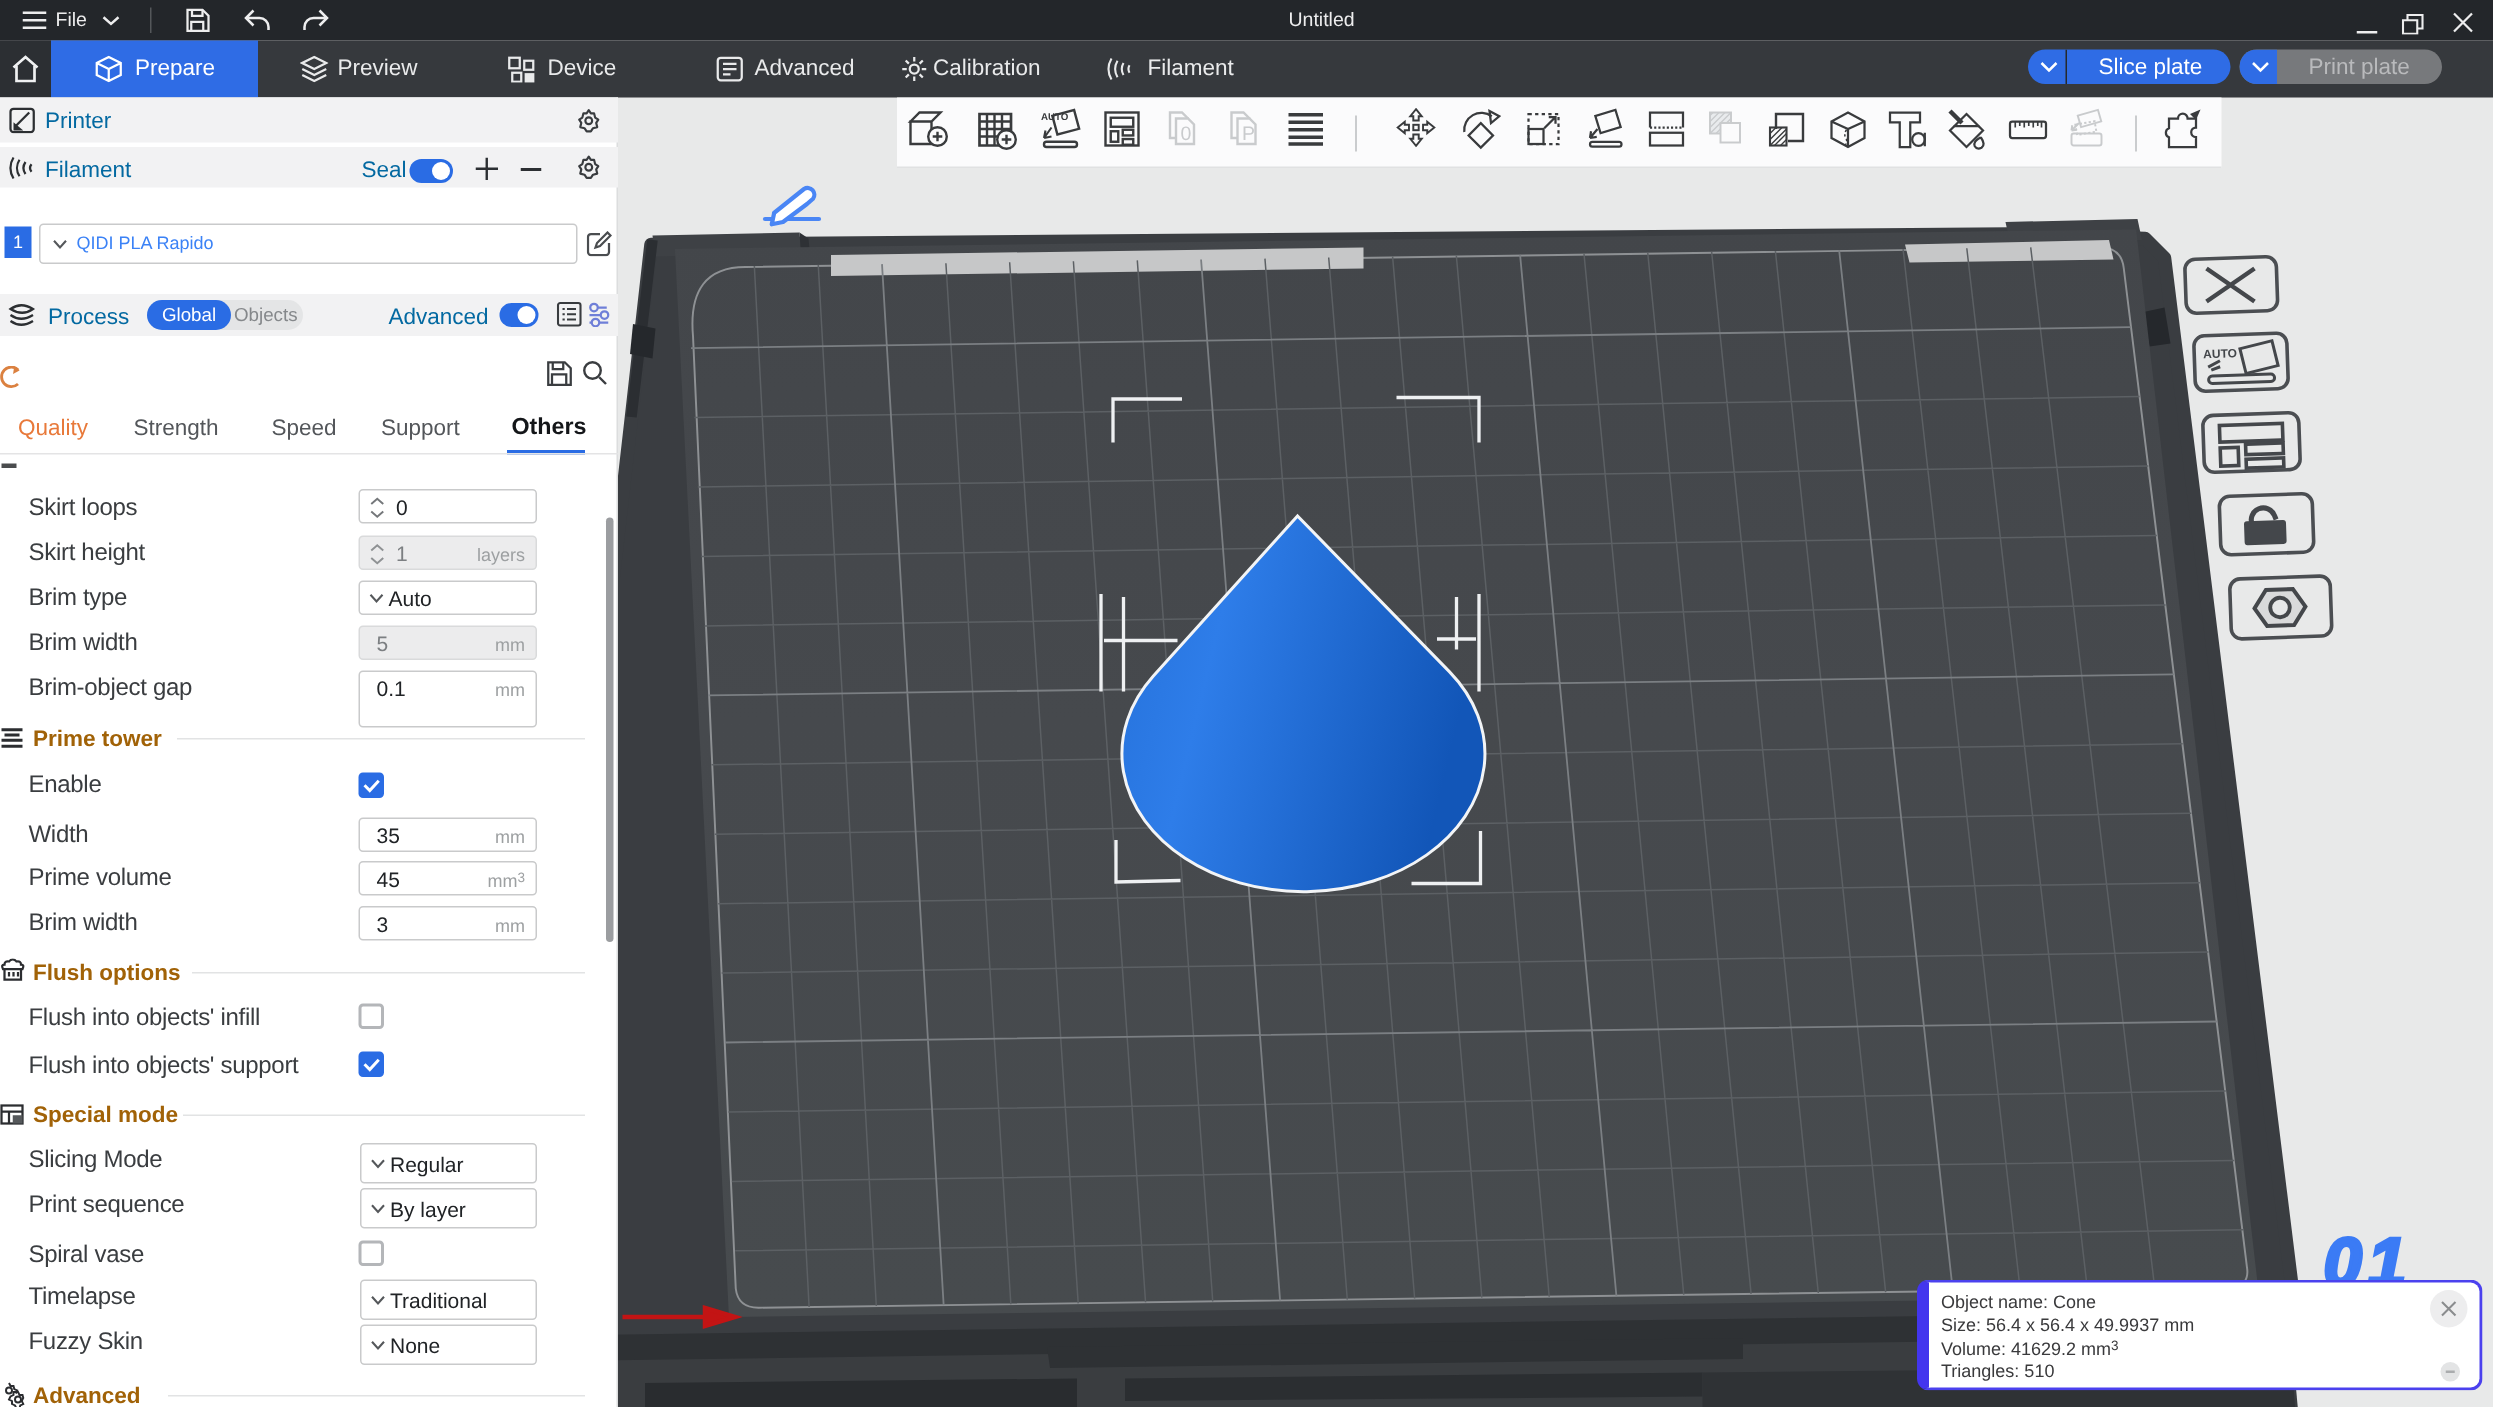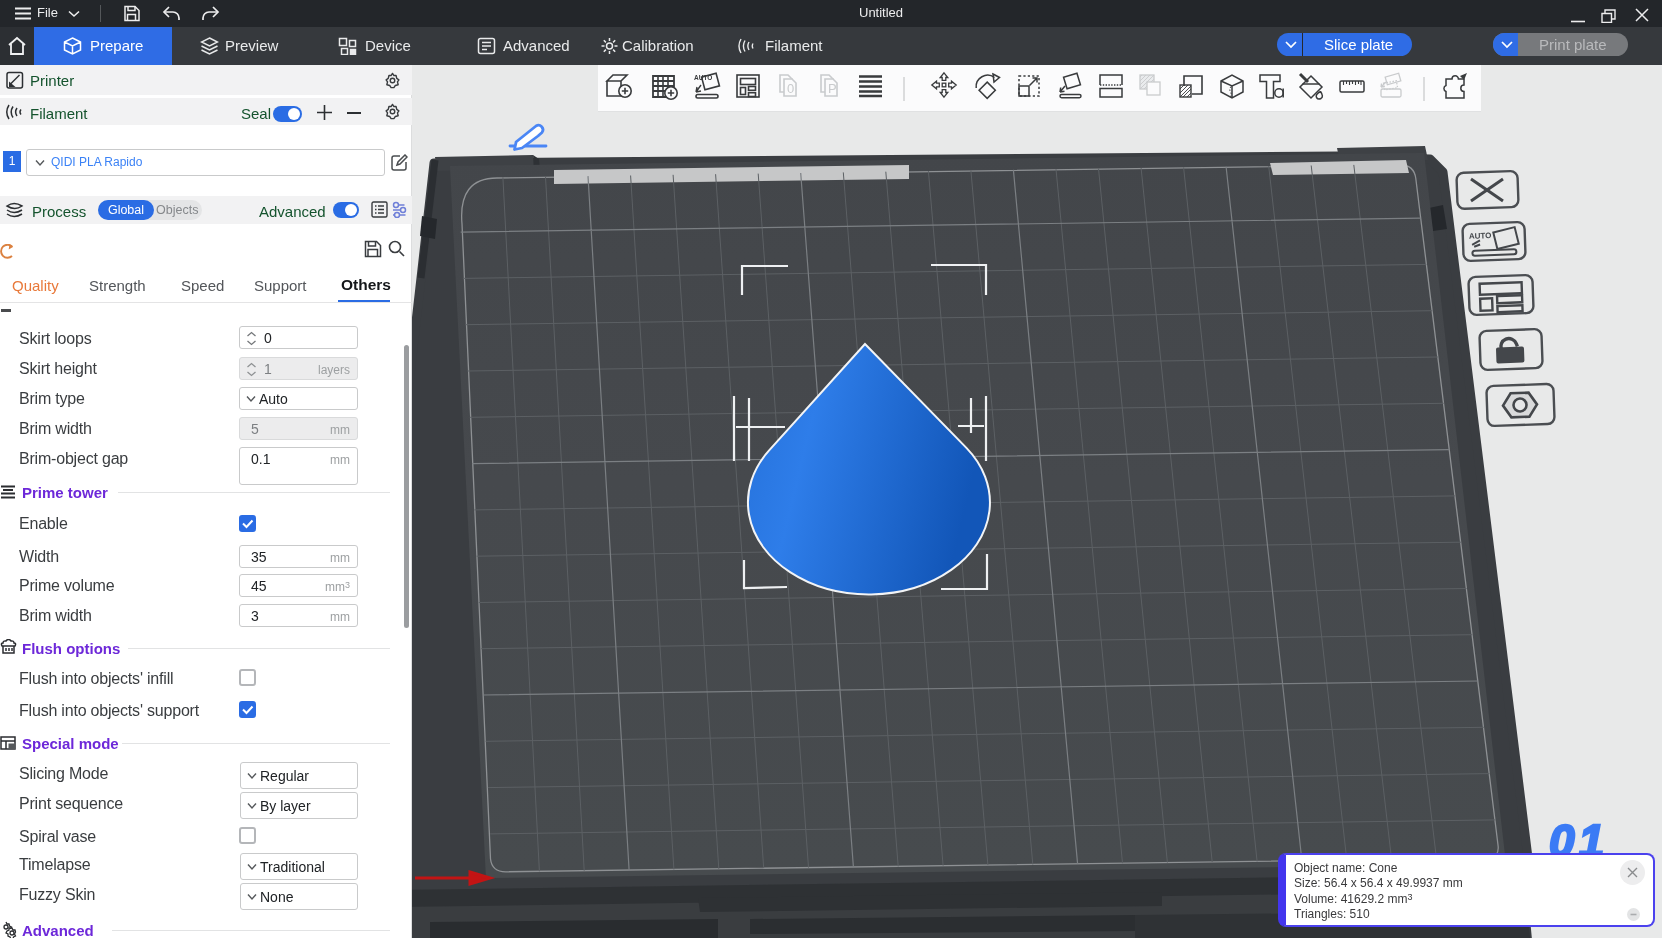--- a/index.html
+++ b/index.html
@@ -9,29 +9,29 @@
 
 #tabbar{position:absolute;left:0;top:27px;width:1662px;height:38px;background:#36393d}
 #home{position:absolute;left:0;top:0;width:34px;height:38px;background:#2c2f33}
 .tab{position:absolute;top:0;height:38px;color:#e9eaeb;font-size:15px}
 #tab-prepare{left:34px;width:138px;background:#2f6ce5;color:#fff}
 
 .pillbtn{position:absolute;top:6px;height:23px;border-radius:12px;overflow:hidden;font-size:15px}
 
 #panel{position:absolute;left:0;top:65px;width:412px;height:873px;background:#fff}
 .prow{position:absolute;left:0;width:412px;background:#f2f2f3}
-.ptxt{position:absolute;font-size:15px;color:#14532d}
+.ptxt{position:absolute;font-size:15px;color:#0369a1}
 .gear{position:absolute;width:17px;height:17px}
 .inbox{position:absolute;background:#fff;border:1px solid #c9cacb;border-radius:3px}
 .inbox.dis{background:#ececed;border-color:#d9dadb}
 .val{position:absolute;font-size:14px;color:#202326;left:24px;top:3px}
 .dis .val{color:#7c7f82}
 .unit{position:absolute;font-size:12px;color:#9da0a2;right:7px;top:5px}
 .lbl{position:absolute;left:19px;font-size:16px;color:#3a3d40;letter-spacing:-0.2px}
-.shead{position:absolute;left:22px;font-size:15px;font-weight:bold;color:#6d28d9}
+.shead{position:absolute;left:22px;font-size:15px;font-weight:bold;color:#a16207}
 .sline{position:absolute;height:1px;background:#e2e3e4}
 .chk{position:absolute;left:239px;width:17px;height:17px;border-radius:3px}
 .chk.on{background:#2a6ce4}
 .chk.off{background:#fff;border:2px solid #b4b6b9}
 .ddchev{position:absolute;left:6px;top:4px;width:10px;height:10px}
 svg{display:block}
 text{font-family:"Liberation Sans",sans-serif}
 </style></head><body>
 
 <svg id="vp" class="abs" style="left:0;top:0" width="1662" height="938" viewBox="0 0 1662 938">
@@ -218,21 +218,21 @@
         <path d="M9.5,1 v3 M9.5,14 v3 M1.5,9 h3 M14.5,9 h3 M3.8,3.3 l2.1,2.1 M13.1,12.6 l2.1,2.1 M15.2,3.3 l-2.1,2.1 M5.9,12.6 l-2.1,2.1"></path>
       </svg>
       <span class="abs" style="left:36px;top:10px">Calibration</span>
     </div>
 <div class="tab" style="left:724px;width:120px">
       <svg class="abs" style="left:14px;top:10px" width="22" height="18" fill="none" stroke="#e9eaeb" stroke-width="1.4">
         <path d="M3,2 a14 14 0 0 0 0,14 M7,3.5 a11 11 0 0 0 0,11 M11,5 a8 8 0 0 0 0,8 M15,6.5 a5 5 0 0 0 0,5"></path>
       </svg>
       <span class="abs" style="left:41px;top:10px">Filament</span>
     </div>
-<div class="pillbtn" style="left:1277px;width:135px;background:#2f6ce5;color:#fff">
+<div class="pillbtn" style="left:1352px;width:135px;background:#2f6ce5;color:#fff">
 <svg class="abs" style="left:8px;top:7px" width="12" height="9">
         <path d="M1,2 L6,7 L11,2" stroke="#fff" stroke-width="1.7" fill="none"></path>
       </svg>
 <div class="abs" style="left:25px;top:0;width:1px;height:23px;background:#26292d"></div>
 <span class="abs" style="left:47px;top:3px">Slice plate</span>
     </div>
 <div class="pillbtn" style="left:1493px;width:135px;background:#77797c;color:#b9babc">
 <div class="abs" style="left:0;top:0;width:25px;height:23px;background:#2f6ce5"></div>
 <svg class="abs" style="left:8px;top:7px" width="12" height="9">
         <path d="M1,2 L6,7 L11,2" stroke="#fff" stroke-width="1.7" fill="none"></path>

